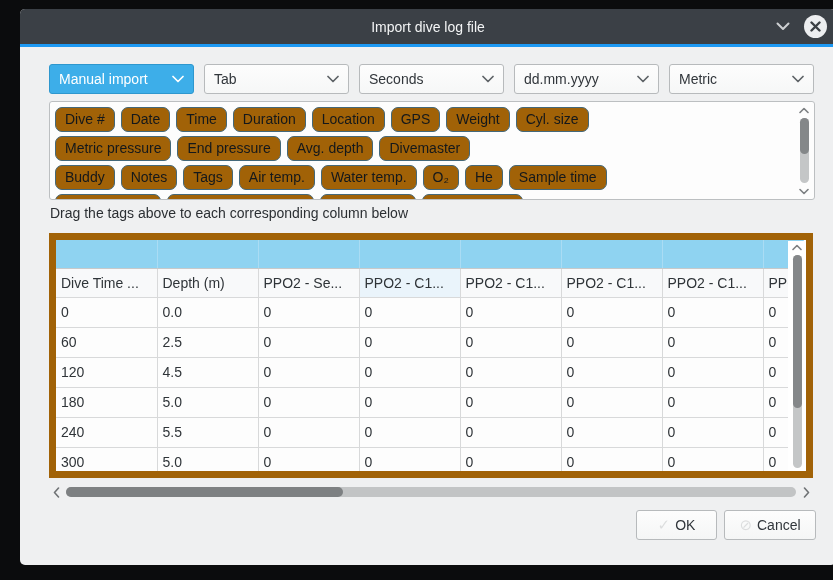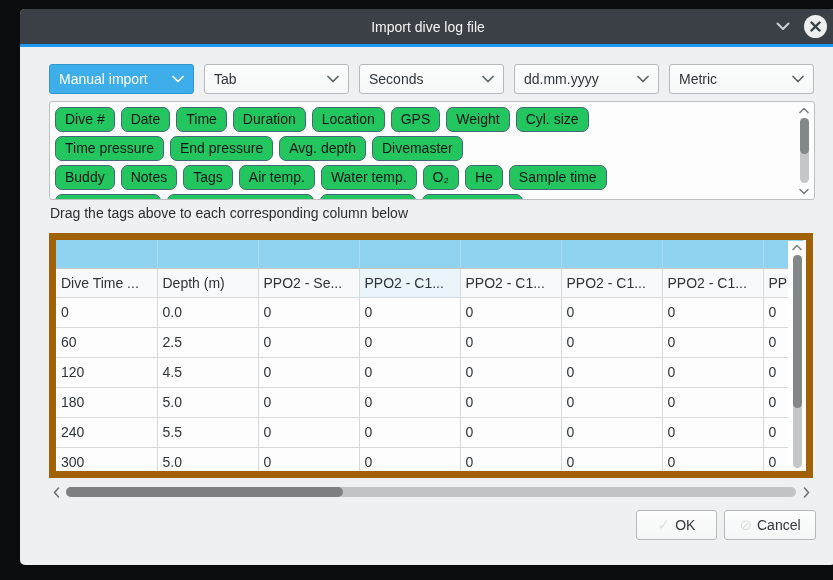--- a/index.html
+++ b/index.html
@@ -41,21 +41,21 @@
   .combo .cb-arrow{display:flex;align-items:center;}
   
   .tag-box{
     position:absolute;left:29px;top:92px;width:766px;height:99px;box-sizing:border-box;
     background:#fdfdfd;border:1px solid #bcbfc1;border-radius:3px;overflow:hidden;
   }
   .tag-rows{position:absolute;left:5px;top:5px;width:730px;}
   .tag-row{display:flex;gap:6px;margin-bottom:4px;}
   .tag{
     height:25px;box-sizing:border-box;white-space:nowrap;
-    background:#22c55e;border:1px solid #44687a;border-radius:7px;
+    background:#a16207;border:1px solid #44687a;border-radius:7px;
     padding:3px 9px 7px 9px;font-size:14px;color:#14181b;cursor:grab;
   }
   .vscroll{
     position:absolute;right:2px;top:2px;bottom:2px;width:16px;
     display:flex;flex-direction:column;align-items:center;
   }
   .vs-btn{height:12px;display:flex;align-items:center;justify-content:center;flex:0 0 auto;cursor:pointer;}
   .vs-track{flex:1;width:9px;background:#c4c6c7;border-radius:5px;position:relative;margin:2px 0;}
   .vs-thumb{position:absolute;left:0;width:9px;background:#848789;border-radius:5px;cursor:grab;}
   
@@ -172,21 +172,21 @@
           <span class="tag">Dive #</span>
           <span class="tag">Date</span>
           <span class="tag">Time</span>
           <span class="tag">Duration</span>
           <span class="tag">Location</span>
           <span class="tag">GPS</span>
           <span class="tag">Weight</span>
           <span class="tag">Cyl. size</span>
         </div>
         <div class="tag-row">
-          <span class="tag">Time pressure</span>
+          <span class="tag">Metric pressure</span>
           <span class="tag">End pressure</span>
           <span class="tag">Avg. depth</span>
           <span class="tag">Divemaster</span>
         </div>
         <div class="tag-row">
           <span class="tag">Buddy</span>
           <span class="tag">Notes</span>
           <span class="tag">Tags</span>
           <span class="tag">Air temp.</span>
           <span class="tag">Water temp.</span>

